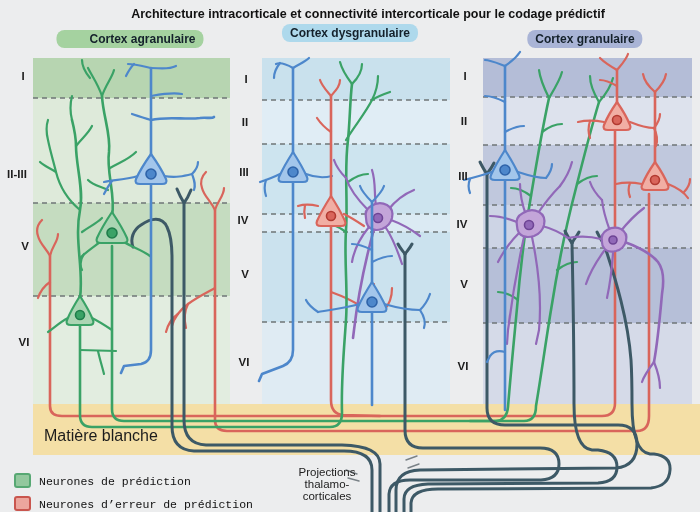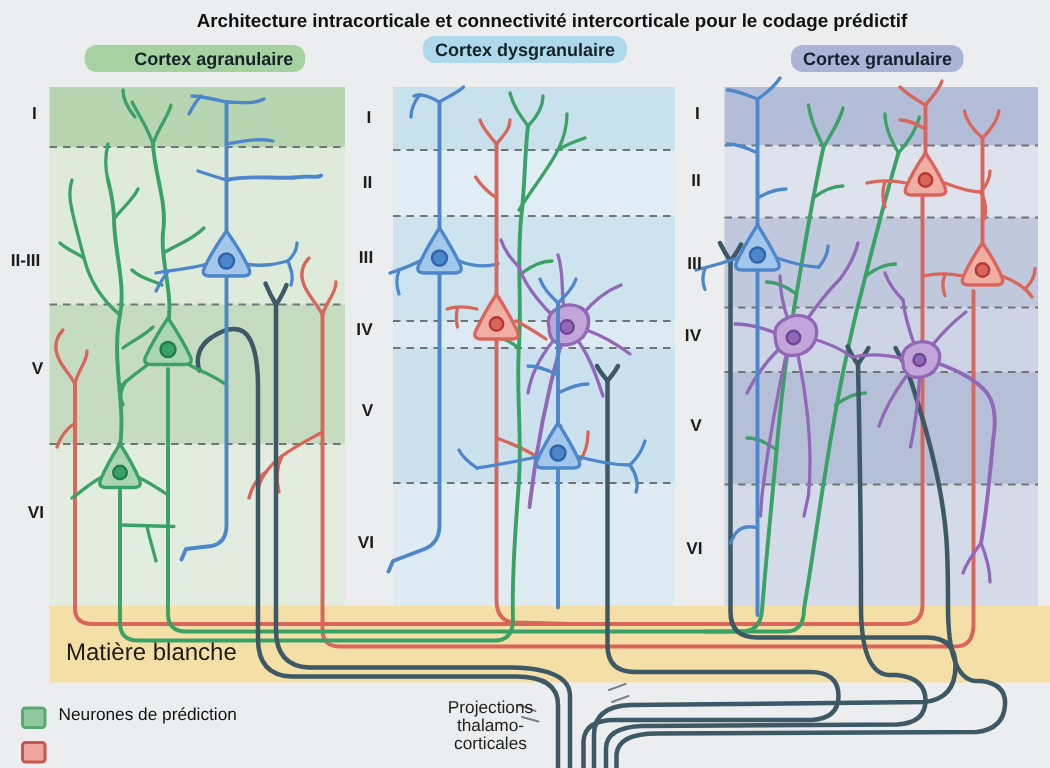--- a/index.html
+++ b/index.html
@@ -6,21 +6,21 @@
   body{font-family:"Liberation Sans", sans-serif; background:#d8d8d8;}
   .stage{position:relative;width:700px;height:512px;background:var(--page_bg);overflow:hidden;}
   .stage svg{position:absolute;left:0;top:0;}
   .txt{position:absolute;transform:translate(-50%,-50%);white-space:nowrap;color:#111;}
   .title{font-size:12.5px;font-weight:bold;color:var(--title_text);}
   .hdr{font-size:12px;font-weight:bold;padding:2px 8px;border-radius:8px;color:#14212b;}
   .lyr{font-size:11.5px;font-weight:600;color:#1c1c1c;}
   .wm-label{position:absolute;left:44px;top:427px;font-size:16px;color:#1c1c1c;}
   .proj{position:absolute;left:327px;top:484px;transform:translate(-50%,-50%);
         text-align:center;font-size:11.5px;line-height:12px;color:#222;}
-  .legend-row{position:absolute;display:flex;align-items:flex-start;gap:8px;height:17px;}
+  .legend-row{position:absolute;display:flex;align-items:flex-end;gap:8px;height:17px;font-family:Liberation Mono, monospace;}
   .sw{width:17px;height:15px;border:2px solid;border-radius:3px;box-sizing:border-box;flex:0 0 auto;}
   .legend-row span{font-size:11.5px;color:#111;}
   
   .ln{fill:none;stroke-linecap:round;stroke-linejoin:round;}
   .w2{stroke-width:2.2;} .w26{stroke-width:2.6;} .w3{stroke-width:3;}
   .sg{stroke:var(--green);} .sb{stroke:var(--blue);} .sr{stroke:var(--red);}
   .sp{stroke:var(--purple);} .sd{stroke:var(--dark);} .stick{stroke:#7a8287;stroke-width:1.4;}
   .soma-g{fill:var(--green_fill);stroke:var(--green);stroke-width:2.2;}
   .soma-b{fill:var(--blue_fill);stroke:var(--blue);stroke-width:2.2;}
   .soma-r{fill:var(--red_fill);stroke:var(--red);stroke-width:2.2;}
@@ -332,15 +332,16 @@
   <div>thalamo-</div>
   <div>corticales</div>
 </div>
 
 <div class="legend-row" style="left:14px;top:471px;">
   <div class="sw" style="background:var(--sw_green);border-color:var(--sw_green_b);"></div>
   <span>Neurones de prédiction</span>
 </div>
 <div class="legend-row" style="left:14px;top:494px;">
   <div class="sw" style="background:var(--sw_red);border-color:var(--sw_red_b);"></div>
+  <span>Neurones d’erreur de prédiction</span>
 </div>
 
 </div>
 
 </body></html>

